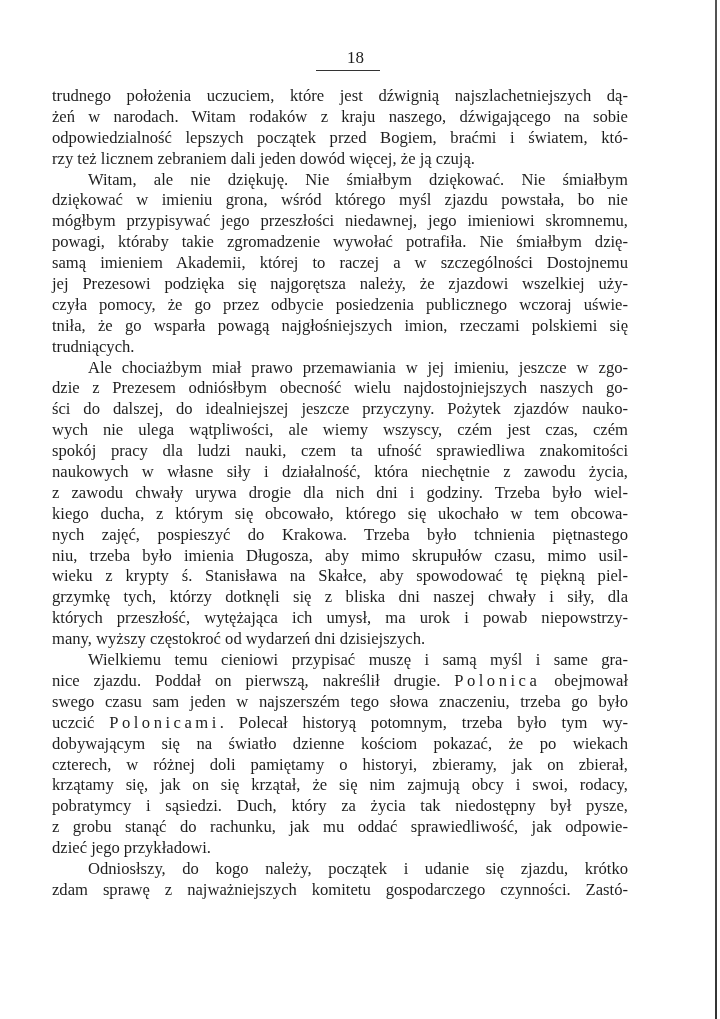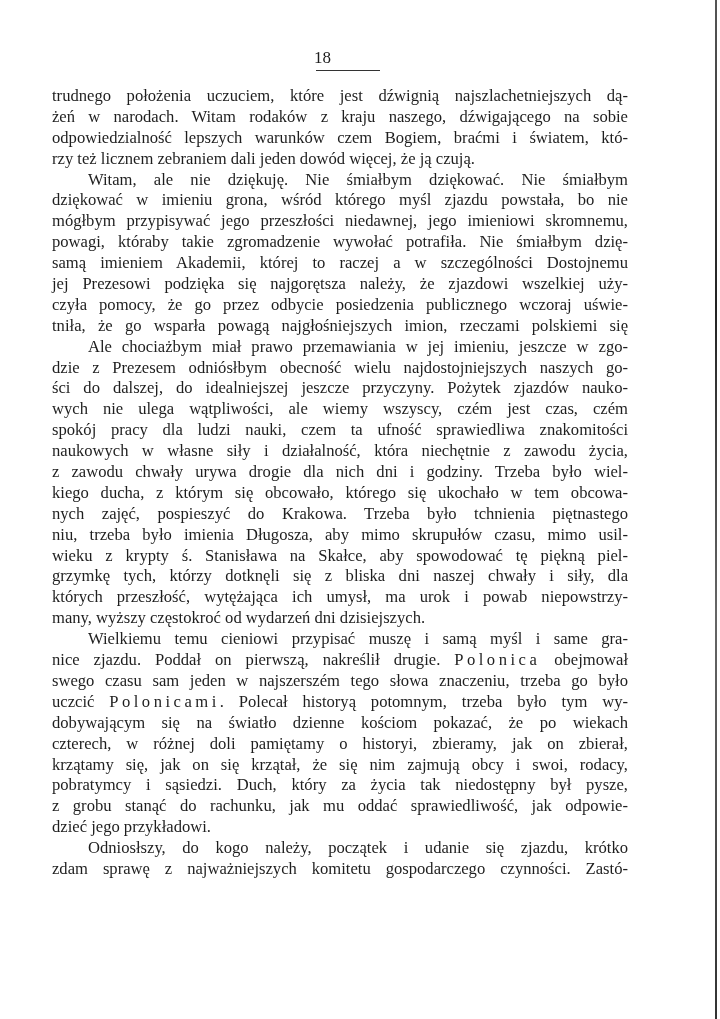--- a/index.html
+++ b/index.html
@@ -5,21 +5,21 @@
     html, body { margin: 0; padding: 0; }
     body {
       width: 720px; height: 1019px; background: #ffffff; position: relative; overflow: hidden;
       font-family: "Liberation Serif", "DejaVu Serif", serif; color: #1e1e1e;
     }
     .edge-line {
       position: absolute; top: 0; right: 3px; width: 2px; height: 1019px;
       background: linear-gradient(#555, #222 30%, #666 60%, #333);
     }
     .page-number {
-      position: absolute; top: 48px; left: 314px; width: 50px; text-align: left;
+      position: absolute; top: 48px; left: 314px; width: 50px; text-align: right;
       font-size: 17px; line-height: 20px;
     }
     .page-rule {
       position: absolute; top: 70px; left: 316px; width: 64px; height: 1px; background: #333;
     }
     .body-text {
       position: absolute; top: 86px; left: 52px; width: 576px;
       font-size: 16.6px; line-height: 20.9px; text-align: justify;
     }
     .line { display: block; text-align: justify; text-align-last: justify; white-space: nowrap; height: 20.9px; overflow: visible; }
@@ -30,30 +30,31 @@
 </head>
 <body>
 
 <div class="edge-line"></div>
 <div class="page-number">18</div>
 <div class="page-rule"></div>
 
 <div class="body-text" id="body-text">
     <span class="line">trudnego położenia uczuciem, które jest dźwignią najszlachetniejszych dą-</span>
     <span class="line">żeń w narodach. Witam rodaków z kraju naszego, dźwigającego na sobie</span>
-    <span class="line">odpowiedzialność lepszych warunków czem Bogiem, braćmi i światem, któ-</span>
+    <span class="line">odpowiedzialność lepszych początek przed Bogiem, braćmi i światem, któ-</span>
     <span class="line last">rzy też licznem zebraniem dali jeden dowód więcej, że ją czują.</span>
     <span class="line indent">Witam, ale nie dziękuję. Nie śmiałbym dziękować. Nie śmiałbym</span>
     <span class="line">dziękować w imieniu grona, wśród którego myśl zjazdu powstała, bo nie</span>
     <span class="line">mógłbym przypisywać jego przeszłości niedawnej, jego imieniowi skromnemu,</span>
     <span class="line">powagi, któraby takie zgromadzenie wywołać potrafiła. Nie śmiałbym dzię-</span>
     <span class="line">samą imieniem Akademii, której to raczej a w szczególności Dostojnemu</span>
     <span class="line">jej Prezesowi podzięka się najgorętsza należy, że zjazdowi wszelkiej uży-</span>
     <span class="line">czyła pomocy, że go przez odbycie posiedzenia publicznego wczoraj uświe-</span>
     <span class="line">tniła, że go wsparła powagą najgłośniejszych imion, rzeczami polskiemi się</span>
+    <span class="line last">trudniących.</span>
     <span class="line indent">Ale chociażbym miał prawo przemawiania w jej imieniu, jeszcze w zgo-</span>
     <span class="line">dzie z Prezesem odniósłbym obecność wielu najdostojniejszych naszych go-</span>
     <span class="line">ści do dalszej, do idealniejszej jeszcze przyczyny. Pożytek zjazdów nauko-</span>
     <span class="line">wych nie ulega wątpliwości, ale wiemy wszyscy, czém jest czas, czém</span>
     <span class="line">spokój pracy dla ludzi nauki, czem ta ufność sprawiedliwa znakomitości</span>
     <span class="line">naukowych w własne siły i działalność, która niechętnie z zawodu życia,</span>
     <span class="line">z zawodu chwały urywa drogie dla nich dni i godziny. Trzeba było wiel-</span>
     <span class="line">kiego ducha, z którym się obcowało, którego się ukochało w tem obcowa-</span>
     <span class="line">nych zajęć, pospieszyć do Krakowa. Trzeba było tchnienia piętnastego</span>
     <span class="line">niu, trzeba było imienia Długosza, aby mimo skrupułów czasu, mimo usil-</span>

